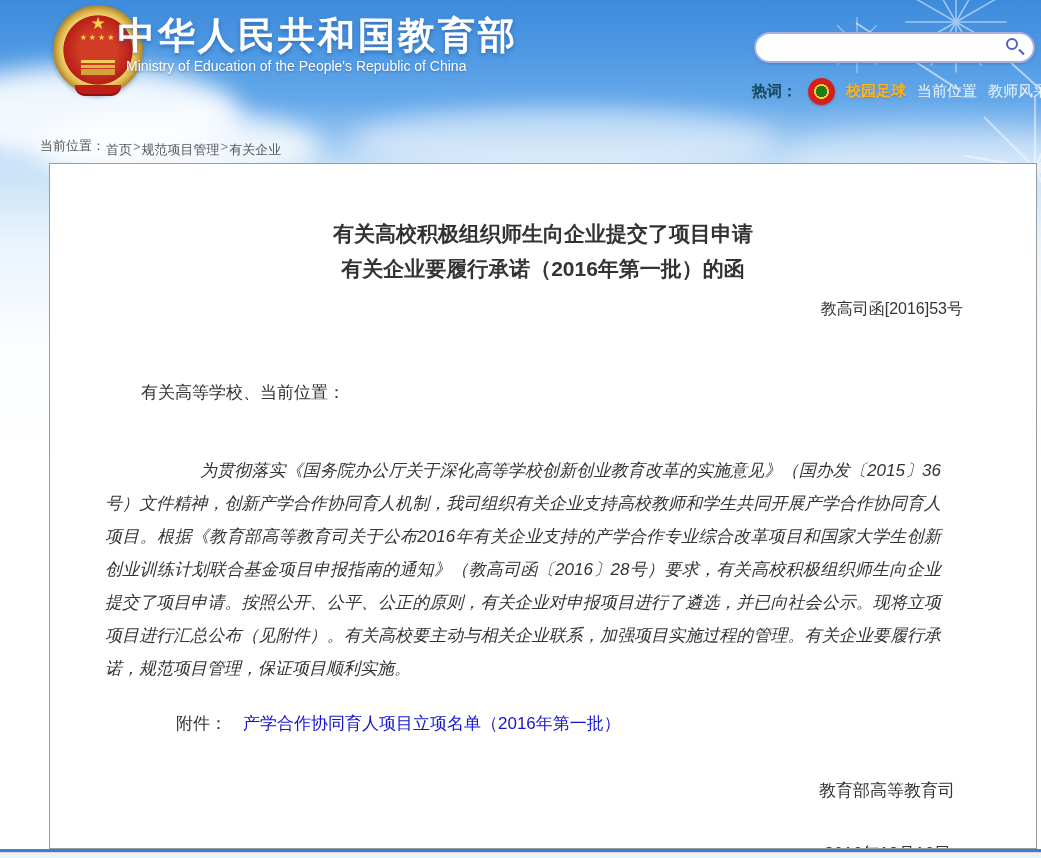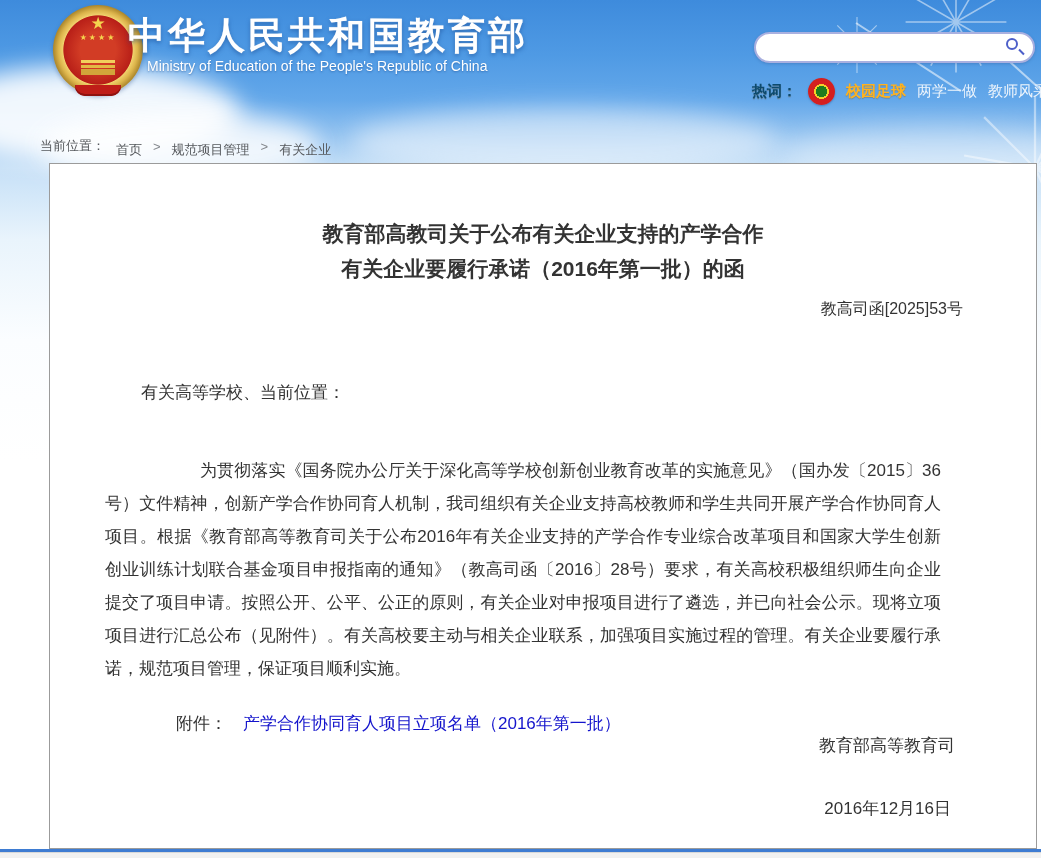--- a/index.html
+++ b/index.html
@@ -38,24 +38,24 @@
     color:#f5d44e; font-size:8px; letter-spacing:2px; white-space:nowrap; }
   .emblem-smallstars::after { content:"★★★★"; }
   .emblem-gate { position:absolute; left:50%; bottom:20px; transform:translateX(-50%);
     width:34px; height:15px;
     background:linear-gradient(180deg,#f2cf5c 0 3px, rgba(0,0,0,0) 3px 5px,
       #e3b945 5px 8px, rgba(0,0,0,0) 8px 9px, #d2a53a 9px 15px); }
   .emblem-ribbon { position:absolute; left:50%; bottom:-1px; transform:translateX(-50%);
     width:46px; height:11px; background:#bf1d18; border-radius:0 0 10px 10px;
     box-shadow:inset 0 -2px 0 #8f120f; }
 
-  .site-title { position:absolute; left:128px; top:11px; font-size:37px; font-weight:bold;
+  .site-title { position:absolute; left:118px; top:11px; font-size:37px; font-weight:bold;
     color:#ffffff; letter-spacing:3px;
     text-shadow:0 2px 4px rgba(20,70,140,.55), 0 0 1px rgba(255,255,255,.6); white-space:nowrap; }
-  .site-subtitle { position:absolute; left:147px; top:58px; font-size:14px; color:#ffffff;
+  .site-subtitle { position:absolute; left:126px; top:58px; font-size:14px; color:#ffffff;
     text-shadow:0 1px 2px rgba(20,70,140,.5); white-space:nowrap; }
 
   .search-box { position:absolute; left:754px; top:32px; width:281px; height:31px;
     background:#ffffff; border:2px solid #a9b0e0; border-radius:17px;
     box-shadow:0 1px 3px rgba(30,60,120,.25); }
   .search-input { position:absolute; left:12px; top:2px; width:232px; height:23px;
     border:none; outline:none; font-size:14px; background:transparent; color:#333; }
   .search-btn { position:absolute; right:4px; top:2px; width:26px; height:23px;
     background:transparent; border:none; cursor:pointer; }
   .mag { position:absolute; left:3px; top:2px; width:12px; height:12px;
@@ -69,40 +69,40 @@
     text-shadow:0 1px 1px rgba(120,70,0,.35); }
   .hw-badge { width:27px; height:27px; border-radius:50%; flex:0 0 auto;
     background:radial-gradient(circle closest-side,
       #1e7c1e 0 42%, #f3cf2a 42% 56%, #d41f1f 56% 100%);
     box-shadow:0 1px 2px rgba(20,60,120,.4); }
   .hotword { text-decoration:none; color:#eef5fc; cursor:pointer;text-align:center; }
   .hotword.highlight { color:#ffb21e; font-weight:bold;
     text-shadow:0 1px 1px rgba(120,70,0,.3); }
 
   
-  .breadcrumb { position:absolute; left:40px; top:133px; display:flex; gap:11px;
+  .breadcrumb { position:absolute; left:40px; top:133px; display:flex; gap:1px;
     font-size:13px; color:#55585c; align-items:center; white-space:nowrap; }
   .breadcrumb a { color:#55585c; text-decoration:none; cursor:pointer;margin-top:8px; }
   .crumb-sep { color:#84888d; }
 
   
   .panel { position:absolute; left:49px; top:163px; width:988px; height:686px;
     background:#ffffff; border:1px solid #9b9b9b; overflow:hidden; }
   .doc-title { margin-top:52px; text-align:center; font-size:21px; font-weight:bold;
     color:#333333; line-height:35px; }
   .doc-number { margin-top:12px; height:22px; line-height:22px; text-align:right;
     padding-right:73px; font-size:16px; color:#333333; }
   .salutation { margin:62px 0 0 91px; height:22px; line-height:22px;
     font-size:17px; color:#333333; }
   .doc-para { margin:50px 95px 0 55px; text-align:justify; text-indent:95px;
-    font-size:17px; line-height:33px; color:#333333; }
+    font-size:17px; line-height:33px; color:#333333;font-style:italic; }
   .attachment { margin:28px 0 0 126px; height:22px; line-height:22px;
     font-size:17px; color:#333333; }
   .attachment a { color:#1414cc; text-decoration:none; cursor:pointer;margin-left:16px; }
-  .signer { height:22px; line-height:22px; text-align:right;
+  .signer { margin-top:45px; height:22px; line-height:22px; text-align:right;
     padding-right:81px; font-size:17px; color:#333333; }
   .doc-date { margin-top:41px; height:22px; line-height:22px; text-align:right;
     padding-right:85px; font-size:17px; color:#333333; }
 
   
   .footer { position:absolute; left:0; top:849px; width:1041px; height:9px; }
   .footer-blue { height:3px; background:#3e7cd2; }
   .footer-gray { height:6px; background:#f1f1f1; border-top:1px solid #d8d8d8; }
 </style>
 </head>
@@ -176,39 +176,39 @@
   <input class="search-input" type="text" placeholder="" style="">
   <button class="search-btn">
     <span class="mag"></span>
   </button>
 </div>
 
 <div class="hotwords">
   <span class="hotwords-label">热词：</span>
   <span class="hw-badge"></span>
   <a class="hotword highlight">校园足球</a>
-  <a class="hotword">两学一做</a>
+  <a class="hotword">当前位置</a>
   <a class="hotword">教师风采</a>
 </div>
 
 <div class="breadcrumb">
   <span>当前位置：</span>
   <a>首页</a>
   <span class="crumb-sep">&gt;</span>
   <a>规范项目管理</a>
   <span class="crumb-sep">&gt;</span>
   <a>有关企业</a>
 </div>
 
 <div class="panel">
   <div class="doc-title">
-    <div>教育部高教司关于公布有关企业支持的产学合作</div>
+    <div>有关高校积极组织师生向企业提交了项目申请</div>
     <div>有关企业要履行承诺（2016年第一批）的函</div>
   </div>
-  <div class="doc-number">教高司函[2025]53号</div>
+  <div class="doc-number">教高司函[2016]53号</div>
   <div class="salutation">有关高等学校、当前位置：</div>
   <div class="doc-para">为贯彻落实《国务院办公厅关于深化高等学校创新创业教育改革的实施意见》（国办发〔2015〕36号）文件精神，创新产学合作协同育人机制，我司组织有关企业支持高校教师和学生共同开展产学合作协同育人项目。根据《教育部高等教育司关于公布2016年有关企业支持的产学合作专业综合改革项目和国家大学生创新创业训练计划联合基金项目申报指南的通知》（教高司函〔2016〕28号）要求，有关高校积极组织师生向企业提交了项目申请。按照公开、公平、公正的原则，有关企业对申报项目进行了遴选，并已向社会公示。现将立项项目进行汇总公布（见附件）。有关高校要主动与相关企业联系，加强项目实施过程的管理。有关企业要履行承诺，规范项目管理，保证项目顺利实施。</div>
   <div class="attachment">
     <span>附件：</span><a>产学合作协同育人项目立项名单（2016年第一批）</a>
   </div>
   <div class="signer">教育部高等教育司</div>
   <div class="doc-date">2016年12月16日</div>
 </div>
 
 <div class="footer">

